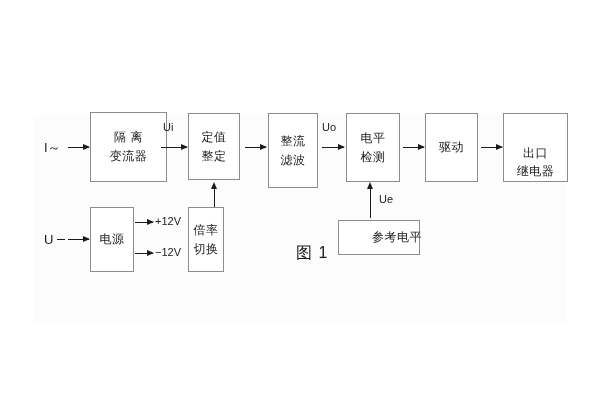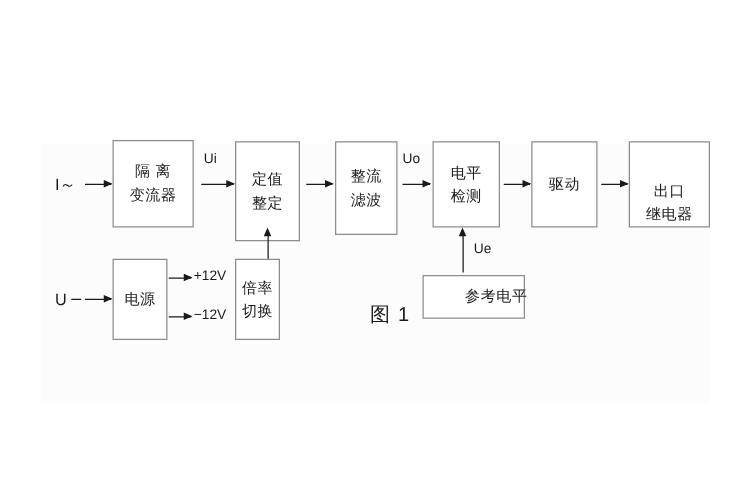--- a/index.html
+++ b/index.html
@@ -65,29 +65,29 @@
 <body>
 
 <div id="canvas">
 
   <div class="panel"></div>
 
   <div class="lbl" style="left:44px;top:141px;font-size:13px;">I～</div>
 
   <div class="harrow" style="left:68px;top:147px;width:21px;"></div>
 
-  <div class="box" style="left:90px;top:112px;width:65px;height:70px;">
+  <div class="box" style="left:90px;top:112px;width:77px;height:70px;">
     <span>隔 离</span>
     <span>变流器</span>
   </div>
 
   <div class="lbl" style="left:163px;top:122px;">Ui</div>
   <div class="harrow" style="left:161px;top:147px;width:26px;"></div>
 
-  <div class="box" style="left:188px;top:113px;width:52px;height:80px;">
+  <div class="box" style="left:188px;top:113px;width:52px;height:67px;">
     <span>定值</span>
     <span>整定</span>
   </div>
 
   <div class="harrow" style="left:245px;top:147px;width:21px;"></div>
 
   <div class="box" style="left:268px;top:113px;width:50px;height:75px;">
     <span>整流</span>
     <span>滤波</span>
   </div>

